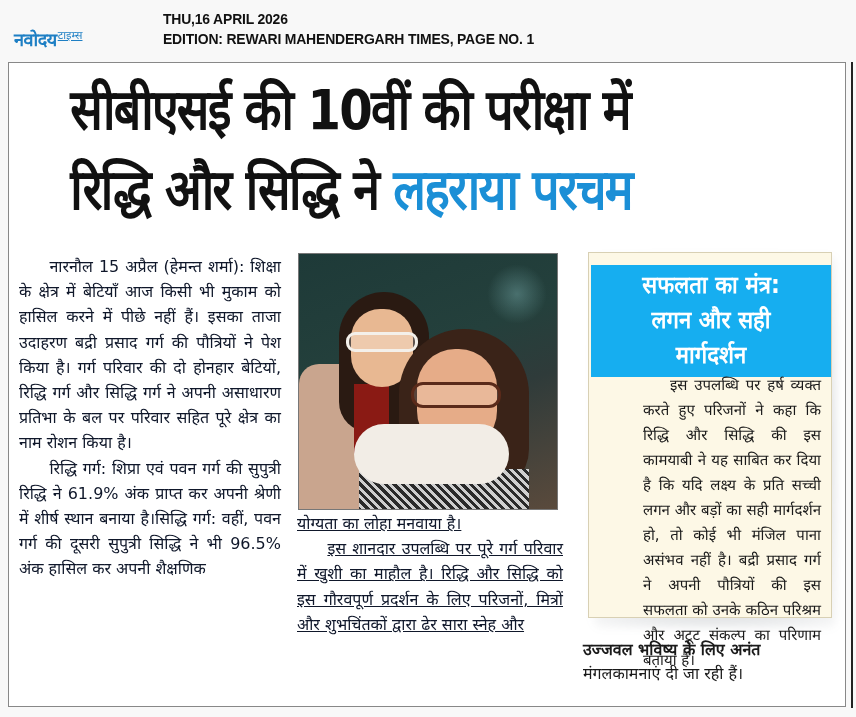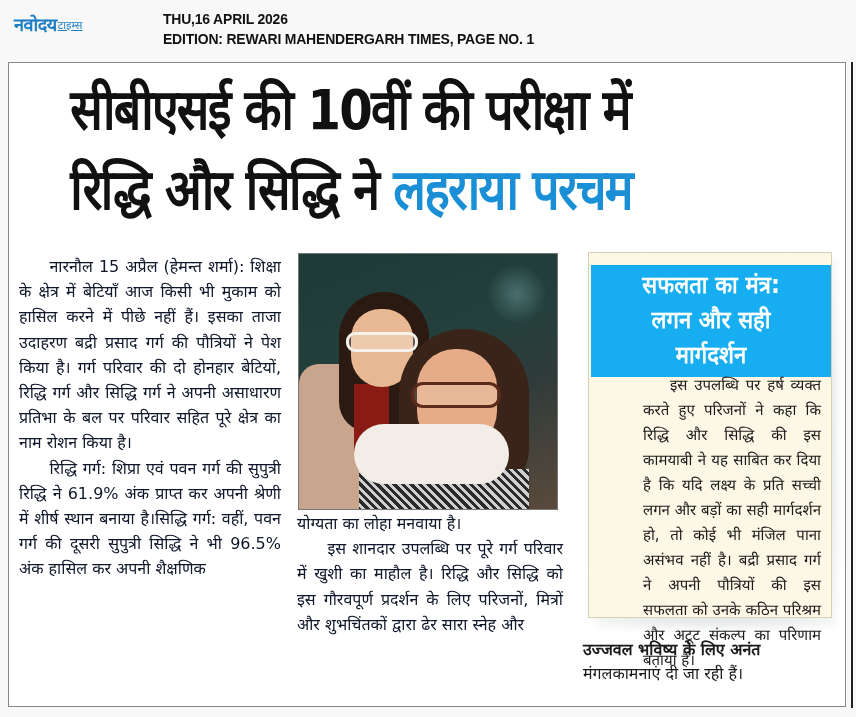--- a/index.html
+++ b/index.html
@@ -10,22 +10,22 @@
       color: #222;
     }
     .page { position: relative; width: 856px; height: 717px; }
 
     
     .masthead {
       position: absolute; left: 0; top: 0; width: 856px; height: 56px;
       background: #f8f8f8;
     }
     .logo {
-      position: absolute; left: 14px; top: 12px;
-      display: flex; align-items: center; white-space: nowrap;
+      position: absolute; left: 14px; top: 27px;
+      display: flex; align-items: flex-start; white-space: nowrap;
     }
     .logo-main {
       font-family: "DejaVu Sans", sans-serif; font-weight: bold;
       font-size: 18px; color: #1e7fc4; letter-spacing: -0.5px;
     }
     .logo-sub {
       font-family: "DejaVu Sans", sans-serif; font-size: 11px;
       color: #1e7fc4; margin-left: 1px; text-decoration: underline;
     }
     .edition-info {
@@ -60,21 +60,21 @@
     
     .col {
       position: absolute;
       font-family: "DejaVu Sans", sans-serif;
       font-size: 16px; line-height: 25.2px; color: #0f172a;
       text-align: justify;
     }
     .col p { text-indent: 1.9em; }
     .col p.no-indent { text-indent: 0; }
     .col-left { left: 19px; top: 254px; width: 262px; }
-    .col-mid { left: 297px; top: 511px; width: 266px; }
+    .col-mid { left: 297px; top: 511px; width: 266px; text-decoration: underline; }
 
     
     .photo {
       position: absolute; left: 298px; top: 253px; width: 260px; height: 257px;
       border: 1px solid #777; overflow: hidden;
       background: linear-gradient(160deg, #1e3a38 0%, #24403c 40%, #2f3b3a 60%, #5a4a3c 100%);
     }
     .photo .bg-light {
       position: absolute; right: 10px; top: 10px; width: 60px; height: 60px;
       background: radial-gradient(circle, #6fa0a0 0%, transparent 70%); opacity: 0.5;

